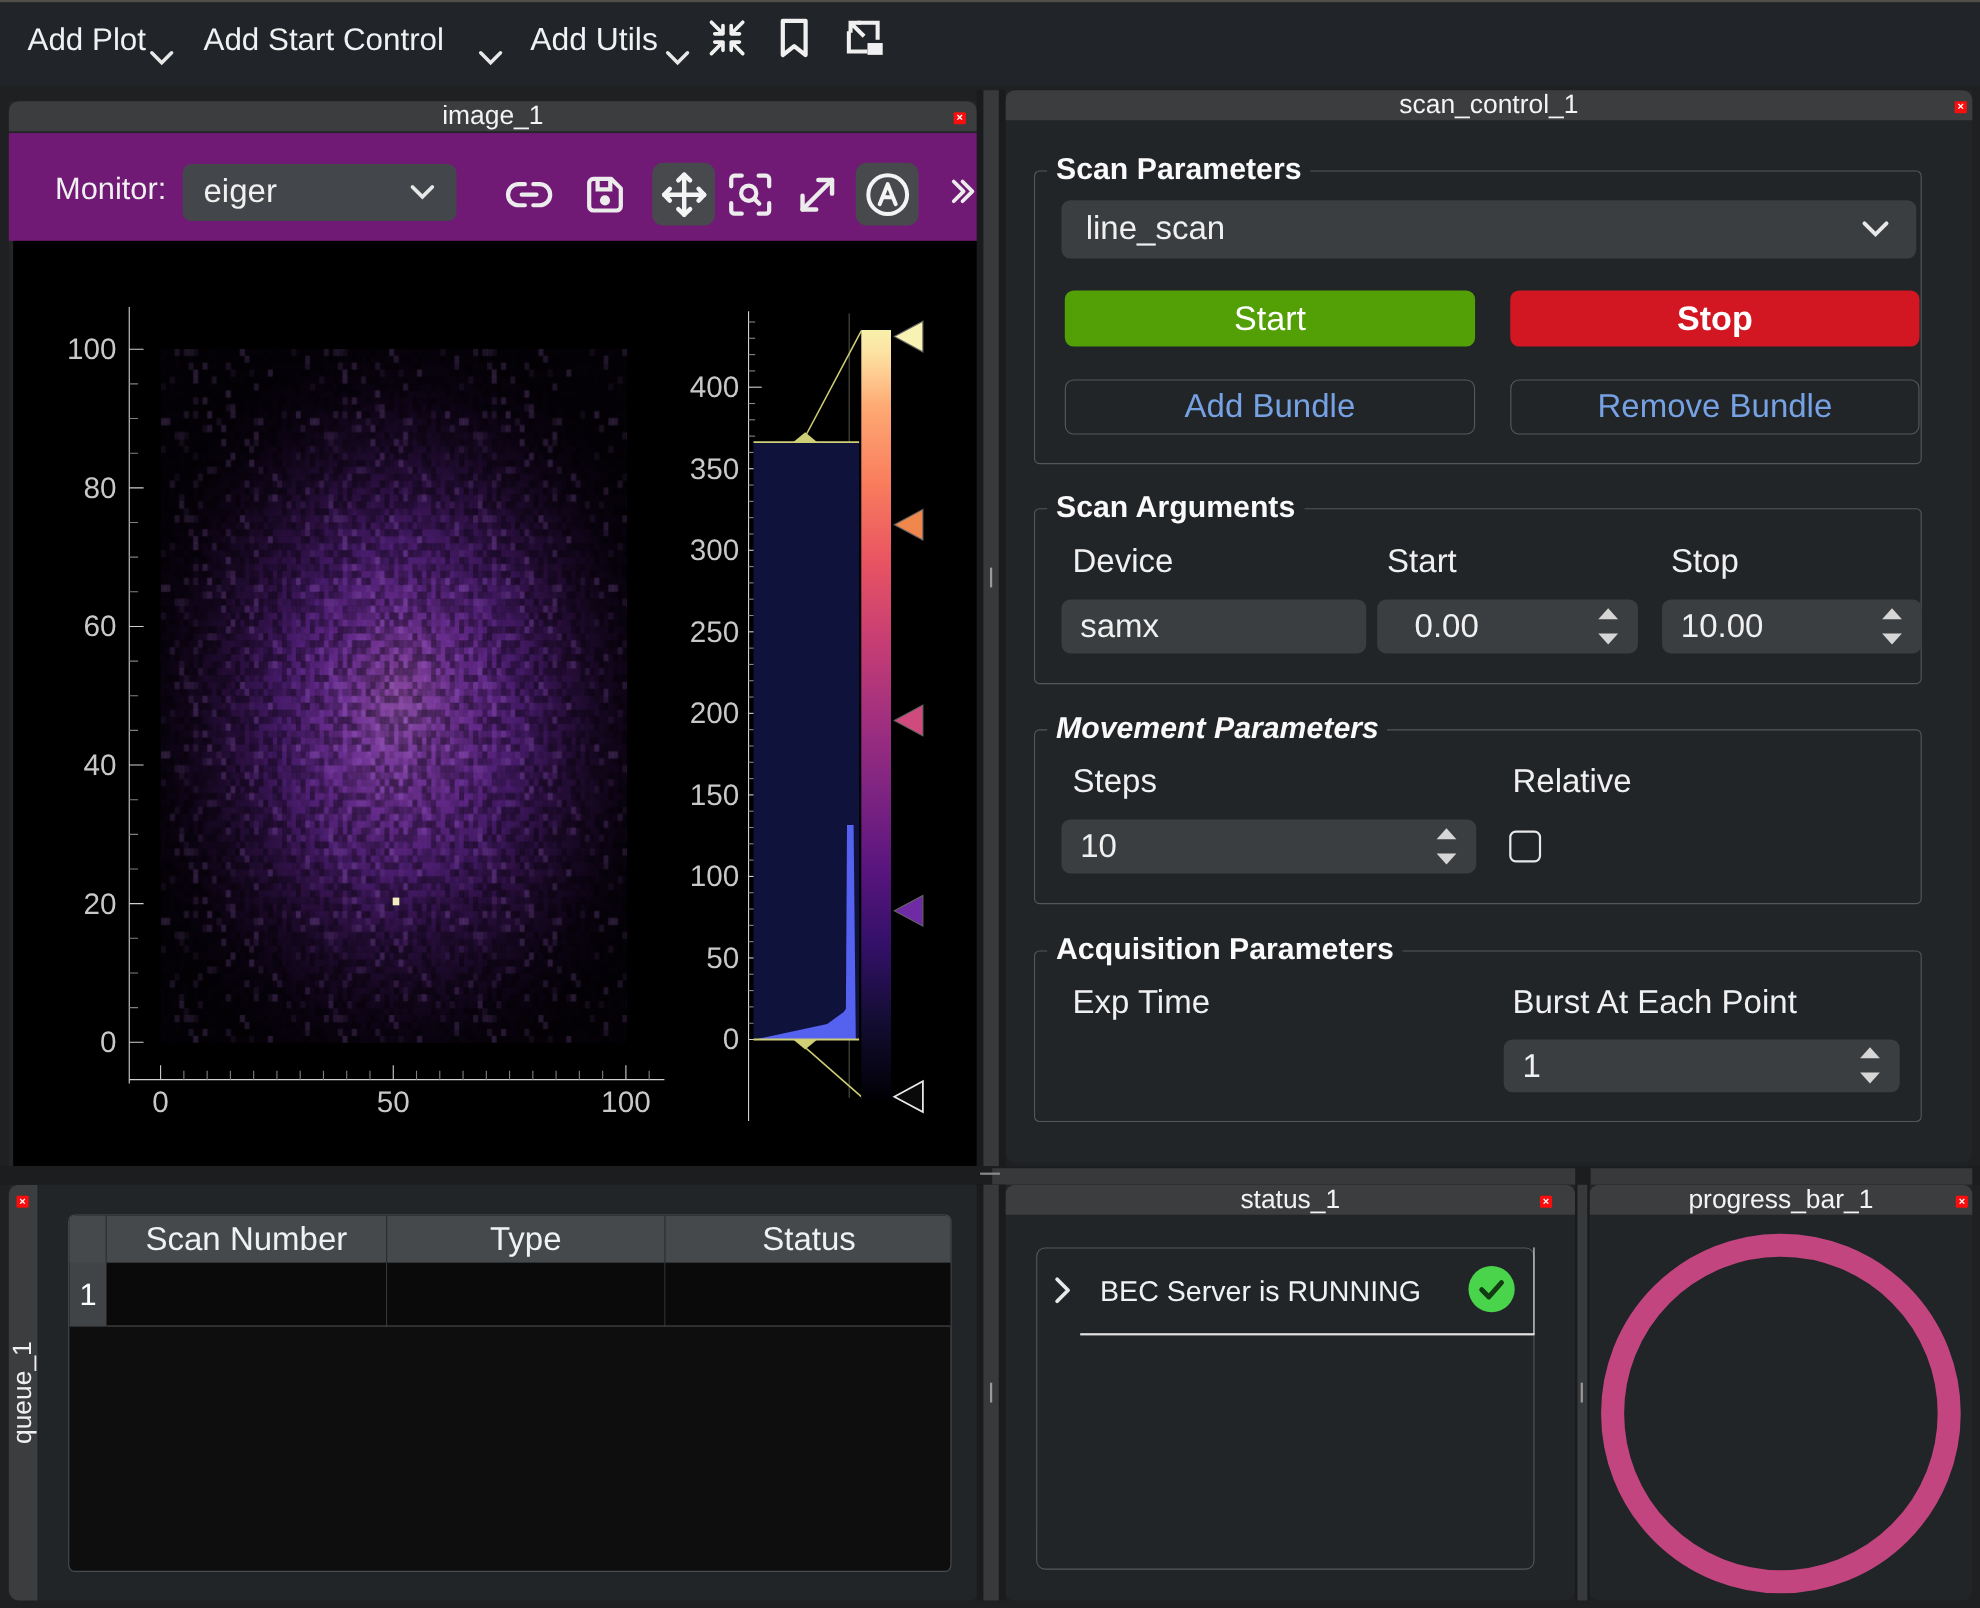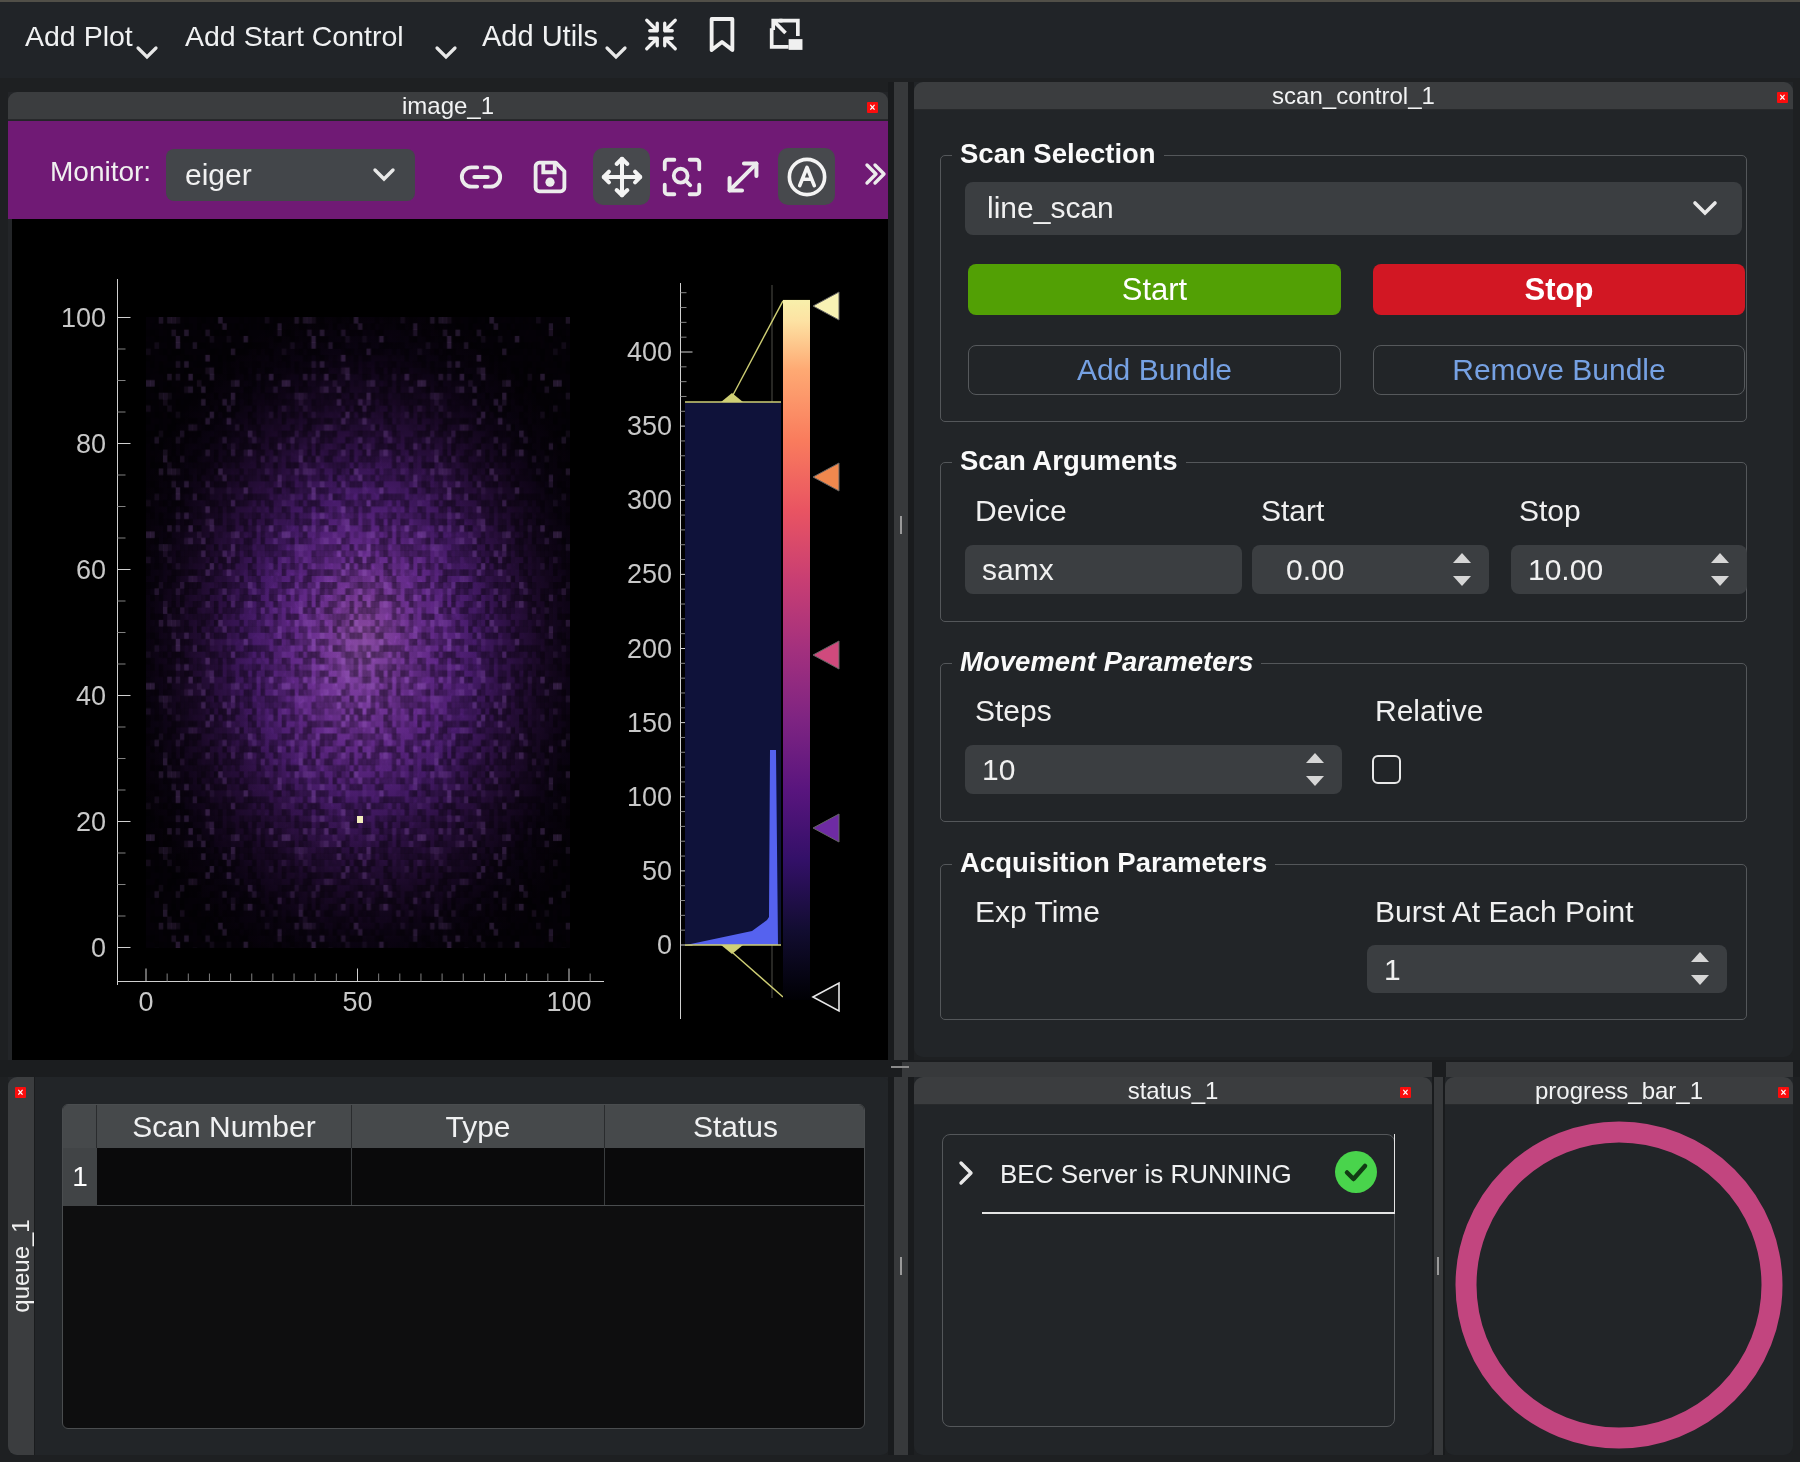--- a/index.html
+++ b/index.html
@@ -935,21 +935,21 @@
     </svg>
   </div>
 </div>
 
 <div class="abs" style="left:914px;top:82px;width:879px;height:975px;background:#222528;border-radius:0 0 9px 9px;">
   <div class="titlebar" style="left:0;top:0;width:879px;">scan_control_1
     <div class="closex" style="right:5px;">×</div>
   </div>
 
   <div class="gbox" style="left:26px;top:73px;width:807px;height:267px;"></div>
-  <div class="glabel" style="left:38px;top:56px;">Scan Selection</div>
+  <div class="glabel" style="left:38px;top:56px;">Scan Parameters</div>
   <div class="field" style="left:51px;top:100px;width:777px;height:53px;">
     <span style="position:absolute;left:22px;top:9px;">line_scan</span>
     <svg style="position:absolute;right:22px;top:16px;" width="30" height="22" viewBox="0 0 30 22">
       <path d="M5 5 L15 15 L25 5" stroke="#e8e8e8" stroke-width="3.6" fill="none" stroke-linecap="round"></path>
       </svg>
   </div>
   <div class="abs" style="left:54px;top:182px;width:373px;height:51px;background:#52a005;border-radius:8px;text-align:center;font-size:31px;line-height:51px;color:#fff;">Start</div>
   <div class="abs" style="left:459px;top:182px;width:372px;height:51px;background:#d21723;border-radius:8px;text-align:center;font-size:31px;line-height:51px;color:#fff;font-weight:bold;">Stop</div>
   <div class="abs" style="left:54px;top:263px;width:373px;height:50px;border:1px solid #56595c;border-radius:8px;text-align:center;font-size:30px;line-height:48px;color:#76a1e3;">Add Bundle</div>
   <div class="abs" style="left:459px;top:263px;width:372px;height:50px;border:1px solid #56595c;border-radius:8px;text-align:center;font-size:30px;line-height:48px;color:#76a1e3;">Remove Bundle</div>

